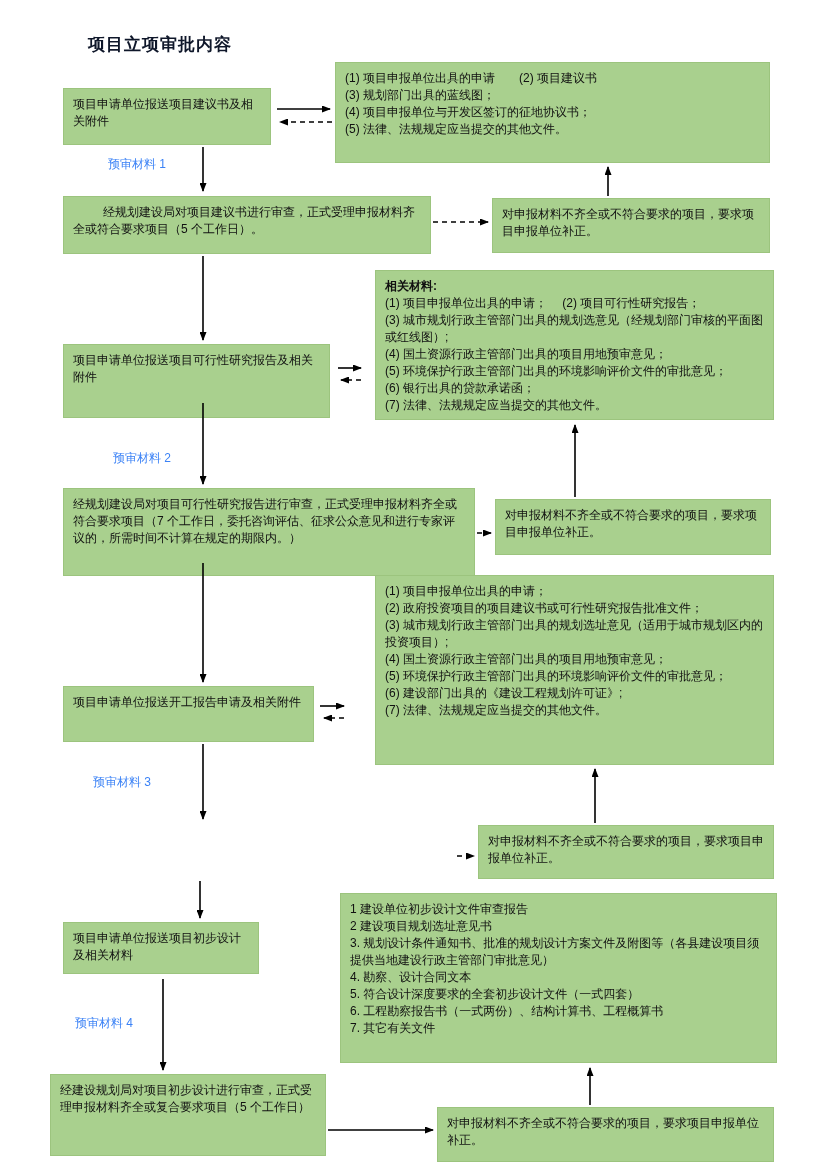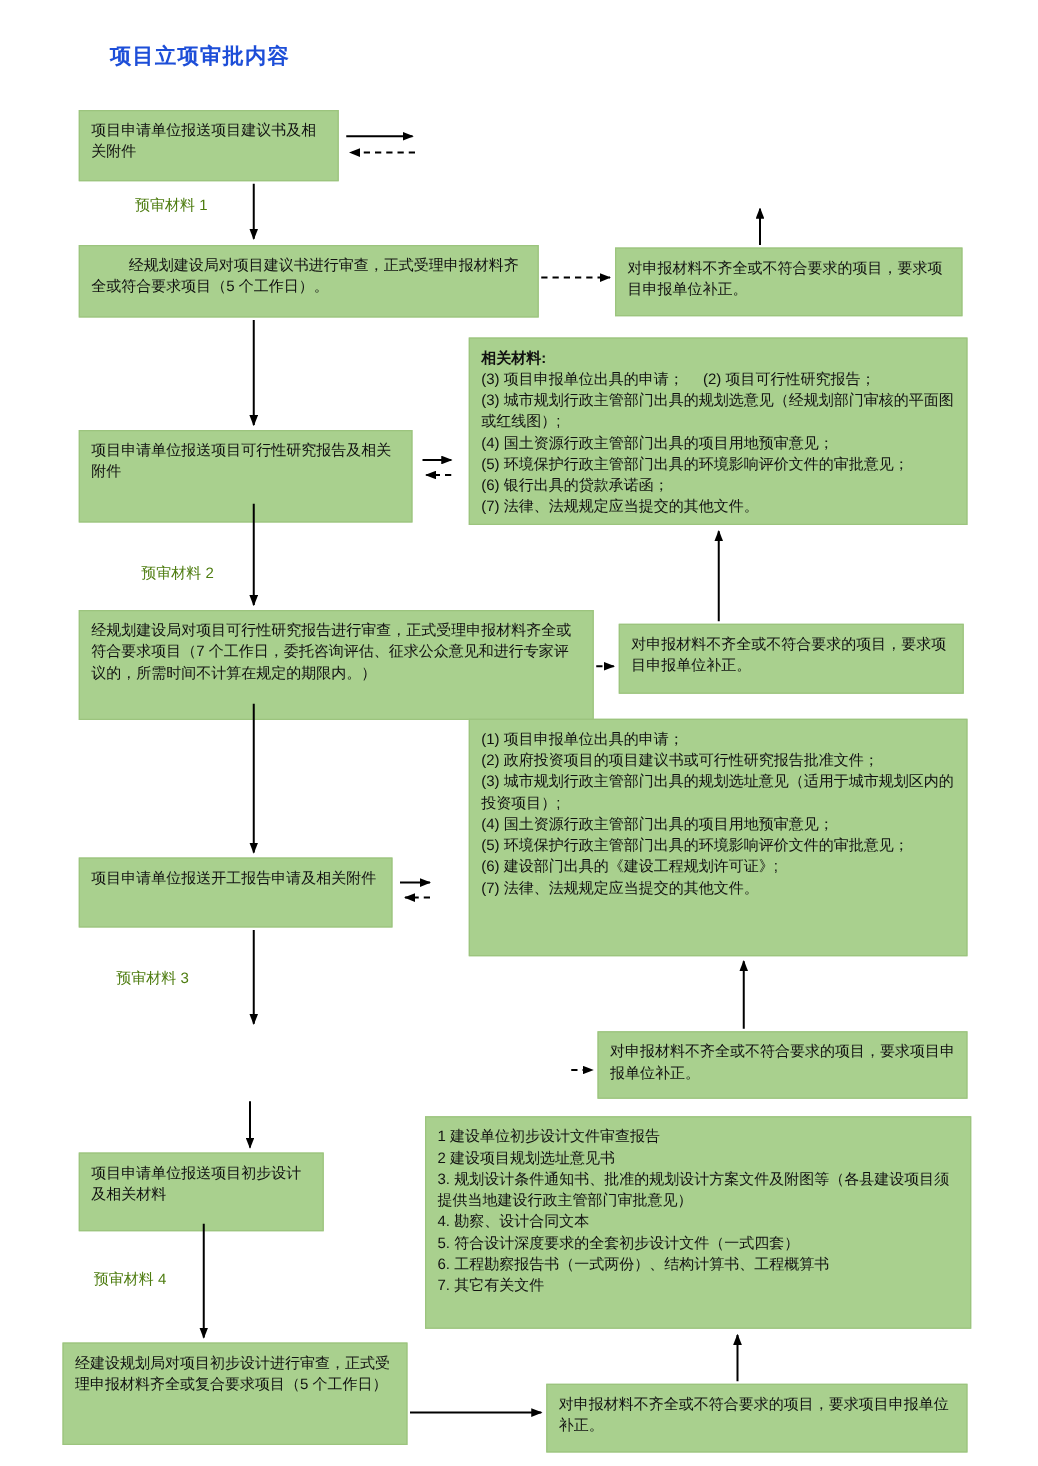--- a/index.html
+++ b/index.html
@@ -3,32 +3,32 @@
 <meta charset="utf-8">
 <style>
   html,body{margin:0;padding:0;background:#fff;}
   .canvas{
     position:relative;width:830px;height:1173px;background:#ffffff;
     font-family:"Liberation Sans","DejaVu Sans",sans-serif;
     color:#111;overflow:hidden;
   }
   .page-title{
     position:absolute;left:88px;top:33px;font-size:17px;font-weight:bold;
-    letter-spacing:1px;color:#1d4ed8;
+    letter-spacing:1px;color:#0f172a;
   }
   .box{
     position:absolute;background:#a9d08e;border:1px solid #9cc47e;
     box-sizing:border-box;font-size:12px;line-height:1.42;color:#111;
     padding:7px 9px;
   }
   .box .line{white-space:pre-wrap;}
   .box .bold{font-weight:bold;}
   .indent{text-indent:2.5em;}
   .flow-label{
-    position:absolute;font-size:12px;color:#4d7c0f;white-space:nowrap;
+    position:absolute;font-size:12px;color:#3b82f6;white-space:nowrap;
   }
   svg.connectors{position:absolute;left:0;top:0;pointer-events:none;}
 </style>
 </head>
 <body>
 
 <div class="canvas">
 
   <div class="page-title">项目立项审批内容</div>
 
@@ -46,37 +46,43 @@
 
   <div class="box" style="left:63px;top:488px;width:412px;height:88px;">
     <div class="line">经规划建设局对项目可行性研究报告进行审查，正式受理申报材料齐全或符合要求项目（7 个工作日，委托咨询评估、征求公众意见和进行专家评议的，所需时间不计算在规定的期限内。）</div>
   </div>
 
   <div class="box" style="left:63px;top:686px;width:251px;height:56px;">
     <div class="line">项目申请单位报送开工报告申请及相关附件</div>
   </div>
 
 
-  <div class="box" style="left:63px;top:922px;width:196px;height:63px;">
+  <div class="box" style="left:63px;top:922px;width:196px;height:52px;">
     <div class="line">项目申请单位报送项目初步设计及相关材料</div>
   </div>
 
   <div class="box" style="left:50px;top:1074px;width:276px;height:82px;">
     <div class="line">经建设规划局对项目初步设计进行审查，正式受理申报材料齐全或复合要求项目（5 个工作日）</div>
   </div>
 
+  <div class="box" style="left:335px;top:62px;width:435px;height:101px;">
+      <div class="line">(1) 项目申报单位出具的申请　　(2) 项目建议书</div>
+      <div class="line">(3) 规划部门出具的蓝线图；</div>
+      <div class="line">(4) 项目申报单位与开发区签订的征地协议书；</div>
+      <div class="line">(5) 法律、法规规定应当提交的其他文件。</div>
+    </div>
 
   <div class="box" style="left:492px;top:198px;width:278px;height:55px;">
     <div class="line">对申报材料不齐全或不符合要求的项目，要求项目申报单位补正。</div>
   </div>
 
   <div class="box" style="left:375px;top:270px;width:399px;height:150px;">
     <div class="line bold">相关材料:</div>
     <div>
-        <div class="line">(3) 项目申报单位出具的申请；　 (2) 项目可行性研究报告；</div>
+        <div class="line">(1) 项目申报单位出具的申请；　 (2) 项目可行性研究报告；</div>
         <div class="line">(3) 城市规划行政主管部门出具的规划选意见（经规划部门审核的平面图或红线图）;</div>
         <div class="line">(4) 国土资源行政主管部门出具的项目用地预审意见；</div>
         <div class="line">(5) 环境保护行政主管部门出具的环境影响评价文件的审批意见；</div>
         <div class="line">(6) 银行出具的贷款承诺函；</div>
         <div class="line">(7) 法律、法规规定应当提交的其他文件。</div>
       </div>
   </div>
 
   <div class="box" style="left:495px;top:499px;width:276px;height:56px;">
     <div class="line">对申报材料不齐全或不符合要求的项目，要求项目申报单位补正。</div>

